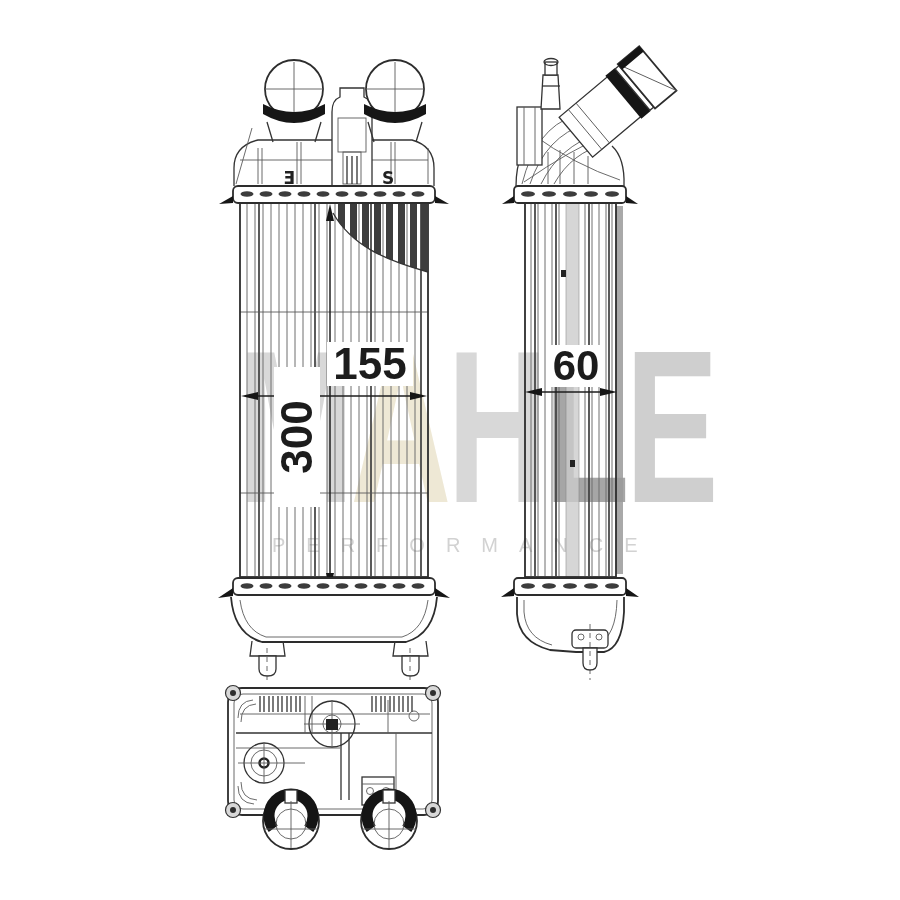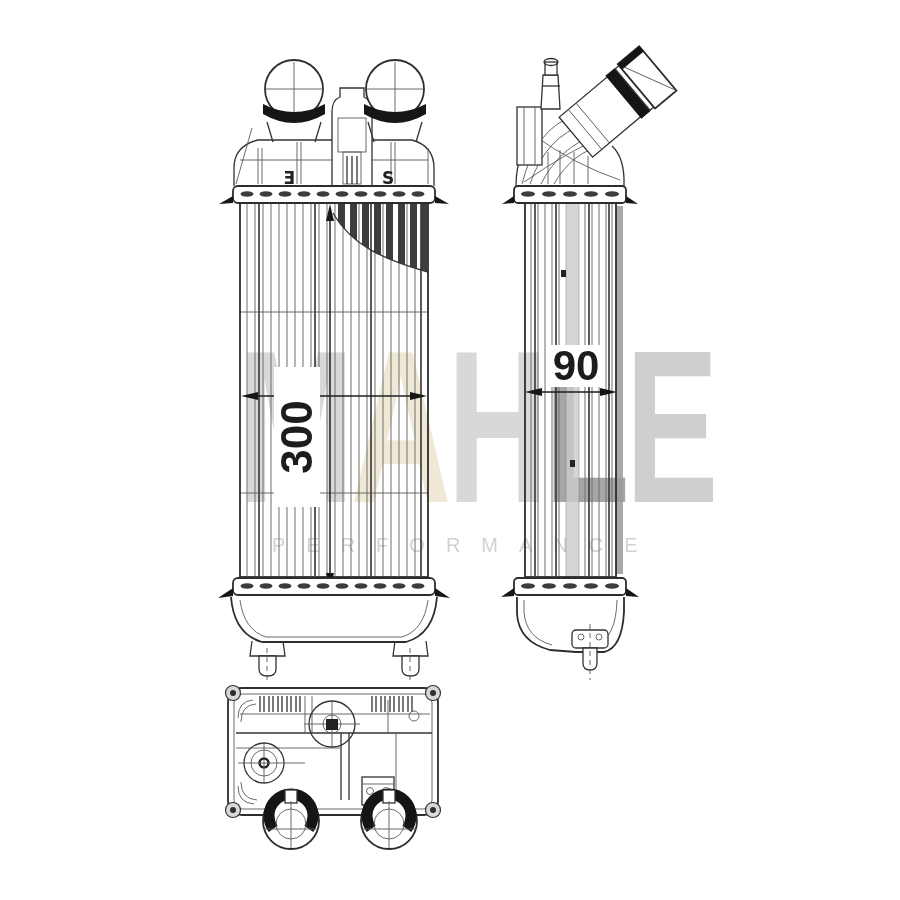--- a/index.html
+++ b/index.html
@@ -311,16 +311,17 @@
         <circle cx="433" cy="693" r="7.5" fill="#d8d8d8" stroke="#333" stroke-width="1.2"></circle>
           <circle cx="433" cy="693" r="3" fill="#2e2e2e"></circle>
         <circle cx="233" cy="810" r="7.5" fill="#d8d8d8" stroke="#333" stroke-width="1.2"></circle>
           <circle cx="233" cy="810" r="3" fill="#2e2e2e"></circle>
         <circle cx="433" cy="810" r="7.5" fill="#d8d8d8" stroke="#333" stroke-width="1.2"></circle>
           <circle cx="433" cy="810" r="3" fill="#2e2e2e"></circle>
       </g>
     </g>
   </svg>
 
+  <div class="dim" id="label-155">155</div>
   <div class="dim" id="label-300">300</div>
-  <div class="dim" id="label-80">90</div>
+  <div class="dim" id="label-80">60</div>
 
 </div>
 
 </body></html>

